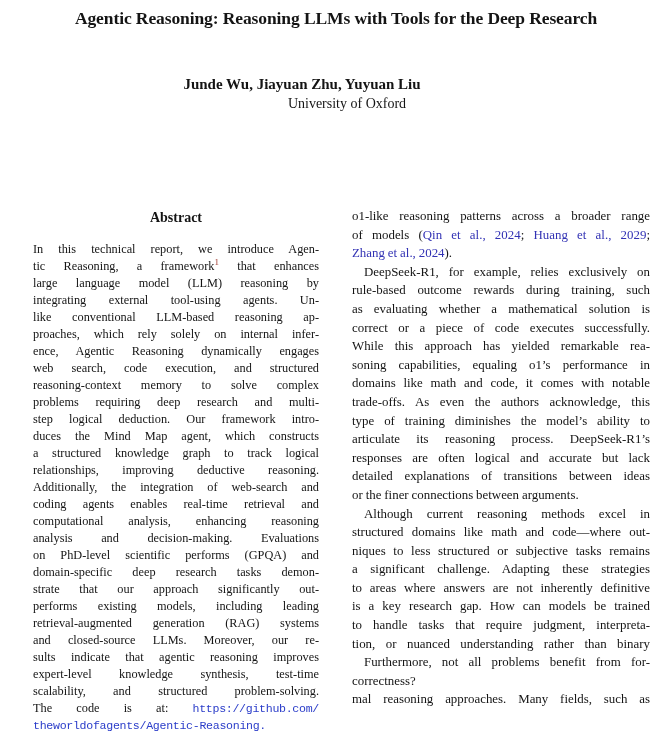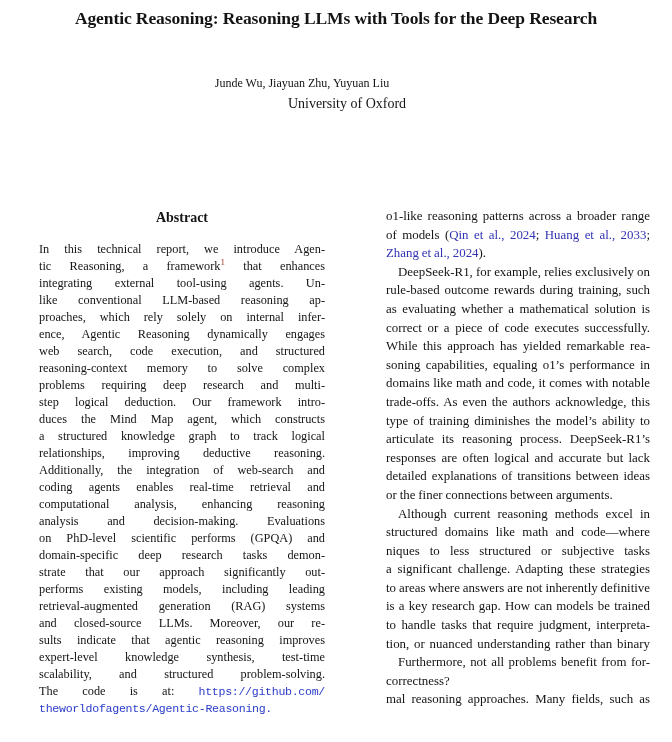--- a/index.html
+++ b/index.html
@@ -13,47 +13,47 @@
   }
   .paper-title {
     position: absolute; top: 8px; left: 0; width: 672px;
     text-align: center;
     font-size: 17.5px; font-weight: bold;
     letter-spacing: -0.1px;
   }
   .authors {
     position: absolute; top: 76px; left: 0; width: 604px;
     text-align: center;
-    font-size: 12px; font-weight: normal;
+    font-size: 15px; font-weight: bold;
   }
   .affiliation {
     position: absolute; top: 96px; left: 11px; width: 672px;
     text-align: center;
     font-size: 14px;
   }
   .col-left {
-    position: absolute; left: 39px; top: 206px; width: 286px;
+    position: absolute; left: 33px; top: 206px; width: 286px;
     overflow: hidden;
   }
   .abstract-heading {
     text-align: center;
     font-size: 14px; font-weight: bold;
     margin: 4px 0 15px 0;
   }
   .col-left .ln {
     font-size: 12.3px;
     line-height: 17px; height: 17px;
   }
   .col-right {
     position: absolute; left: 352px; top: 207px; width: 298px;
     overflow: hidden;
   }
   .col-right .ln {
     font-size: 12.9px;
-    line-height: 18.6px; height: 18.6px; margin-left: 34px;
+    line-height: 18.6px; height: 18.6px;
   }
   .ln {
     overflow: hidden;
     text-align: justify;
     text-align-last: justify;
     word-spacing: -0.3px;
     white-space: normal;
   }
   .ln.last { text-align-last: left; }
   .ln.ind  { text-indent: 12px; }
@@ -76,20 +76,21 @@
 
 <div class="paper-title">Agentic Reasoning: Reasoning LLMs with Tools for the Deep Research</div>
 <div class="authors">Junde Wu, Jiayuan Zhu, Yuyuan Liu</div>
 <div class="affiliation">University of Oxford</div>
 
 <div class="col-left">
   <div class="abstract-heading">Abstract</div>
   <div>
       <div class="ln"><span>In this technical report, we introduce Agen-</span></div>
       <div class="ln"><span>tic Reasoning, a framework</span><span class="sup">1</span><span> that enhances</span></div>
+      <div class="ln"><span>large language model (LLM) reasoning by</span></div>
       <div class="ln"><span>integrating external tool-using agents. Un-</span></div>
       <div class="ln"><span>like conventional LLM-based reasoning ap-</span></div>
       <div class="ln"><span>proaches, which rely solely on internal infer-</span></div>
       <div class="ln"><span>ence, Agentic Reasoning dynamically engages</span></div>
       <div class="ln"><span>web search, code execution, and structured</span></div>
       <div class="ln"><span>reasoning-context memory to solve complex</span></div>
       <div class="ln"><span>problems requiring deep research and multi-</span></div>
       <div class="ln"><span>step logical deduction. Our framework intro-</span></div>
       <div class="ln"><span>duces the Mind Map agent, which constructs</span></div>
       <div class="ln"><span>a structured knowledge graph to track logical</span></div>
@@ -108,21 +109,21 @@
       <div class="ln"><span>expert-level knowledge synthesis, test-time</span></div>
       <div class="ln"><span>scalability, and structured problem-solving.</span></div>
       <div class="ln"><span>The code is at: </span><span class="url">https://github.com/</span></div>
       <div class="ln last"><span class="url">theworldofagents/Agentic-Reasoning</span><span class="url">.</span></div>
     </div>
 </div>
 
 <div class="col-right">
   <div>
       <div class="ln"><span>o1-like reasoning patterns across a broader range</span></div>
-      <div class="ln"><span>of models (</span><span class="cite">Qin et al., 2024</span><span>; </span><span class="cite">Huang et al., 2033</span><span>;</span></div>
+      <div class="ln"><span>of models (</span><span class="cite">Qin et al., 2024</span><span>; </span><span class="cite">Huang et al., 2029</span><span>;</span></div>
       <div class="ln last"><span class="cite">Zhang et al., 2024</span><span>).</span></div>
       <div class="ln ind"><span>DeepSeek-R1, for example, relies exclusively on</span></div>
       <div class="ln"><span>rule-based outcome rewards during training, such</span></div>
       <div class="ln"><span>as evaluating whether a mathematical solution is</span></div>
       <div class="ln"><span>correct or a piece of code executes successfully.</span></div>
       <div class="ln"><span>While this approach has yielded remarkable rea-</span></div>
       <div class="ln"><span>soning capabilities, equaling o1’s performance in</span></div>
       <div class="ln"><span>domains like math and code, it comes with notable</span></div>
       <div class="ln"><span>trade-offs. As even the authors acknowledge, this</span></div>
       <div class="ln"><span>type of training diminishes the model’s ability to</span></div>

